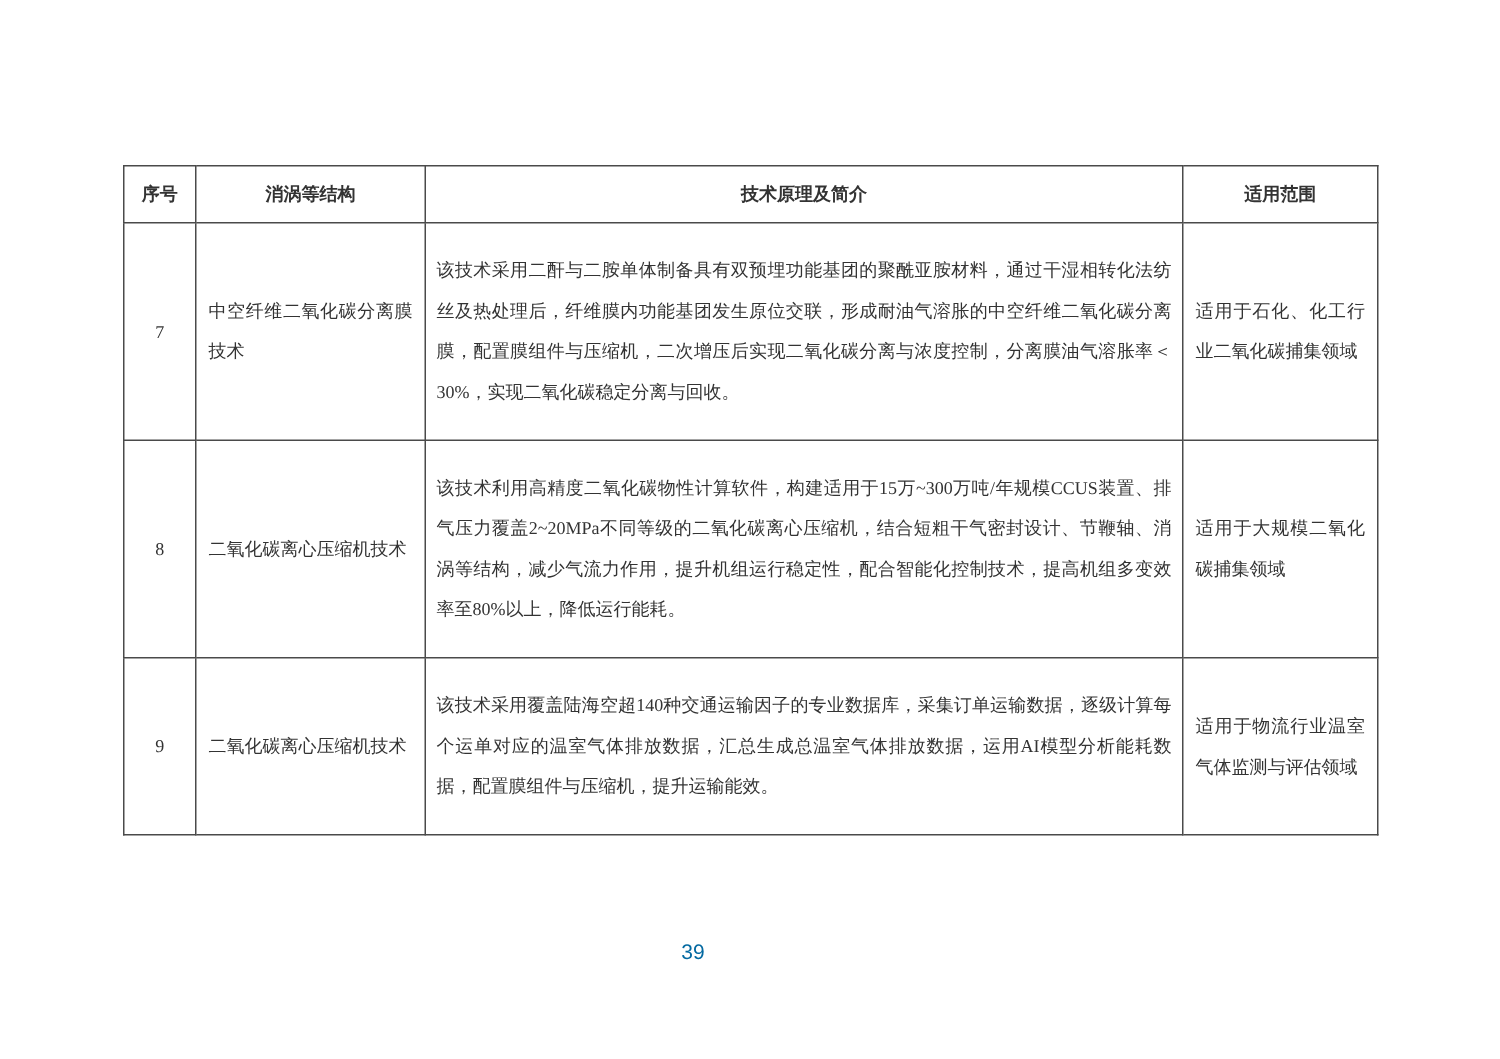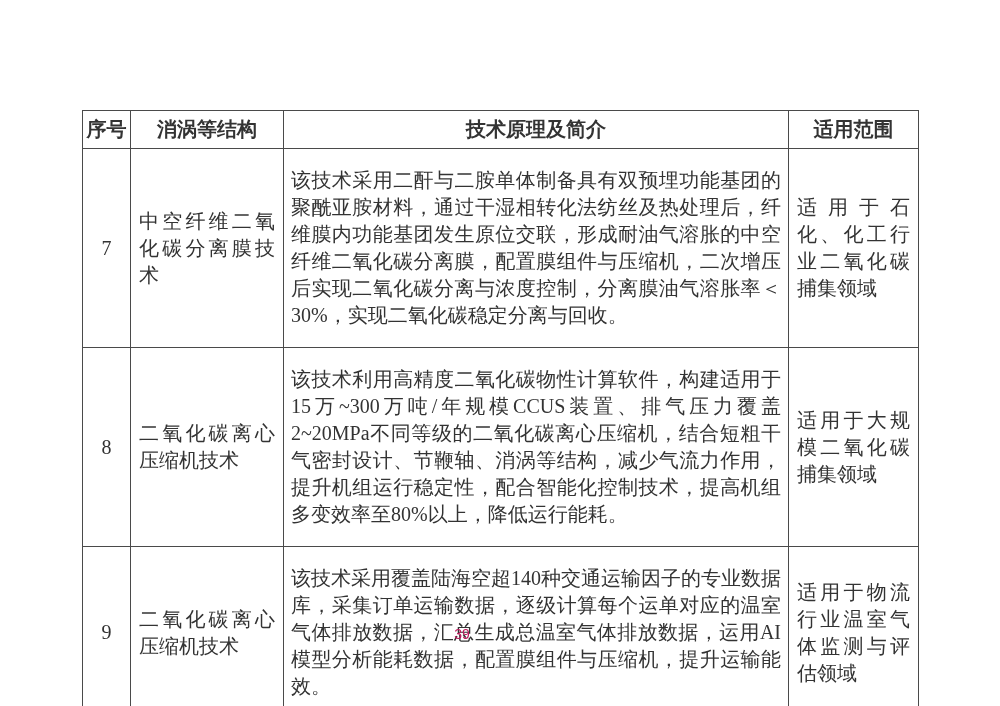--- a/index.html
+++ b/index.html
@@ -24,21 +24,21 @@
   table.tech-table {
     position: absolute;
     left: 82px;
     top: 110px;
     width: 836px;
     border-collapse: collapse;
     table-layout: fixed;
   }
   .tech-table th, .tech-table td {
     border: 1px solid #4a4a4a;
-    font-size: 20px;
+    font-size: 12px;
     line-height: 27px;
     vertical-align: middle;
     color: #333333;
     overflow: hidden;
   }
   .tech-table th {
     height: 37px;
     font-weight: bold;
     text-align: center;
     padding: 0 2px;
@@ -66,21 +66,21 @@
     padding: 0 8px;
     margin-top: 19px;
   }
   .page-number {
     position: absolute;
     left: 0;
     top: 626px;
     width: 924px;
     text-align: center;
     font-size: 14px;
-    color: #be185d;
+    color: #0369a1;
     font-family: "Liberation Sans", sans-serif;
   }
 </style>
 </head>
 <body>
 
 <div class="page">
 
   <table class="tech-table">
     <colgroup>

